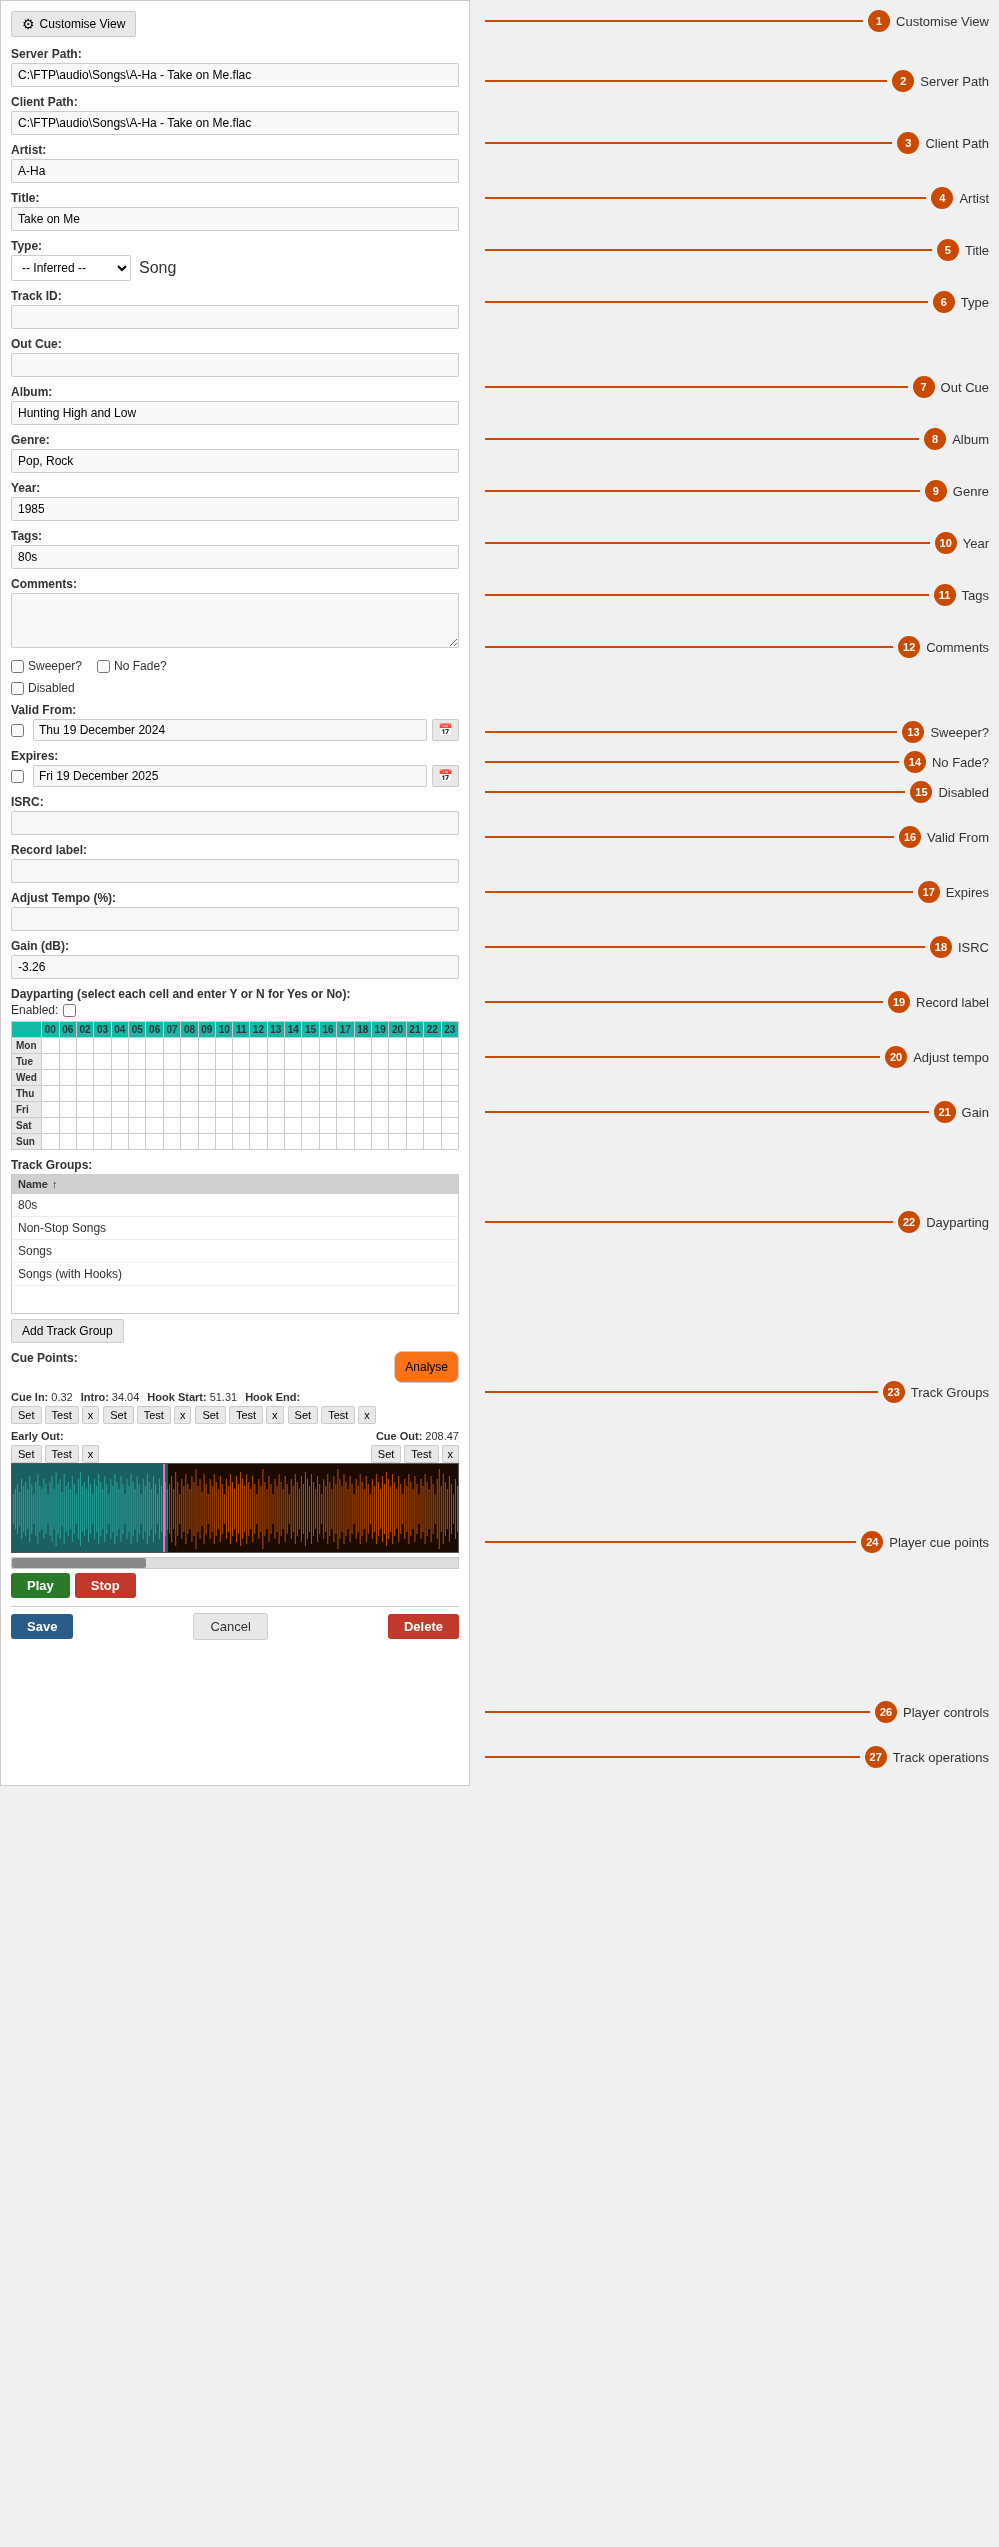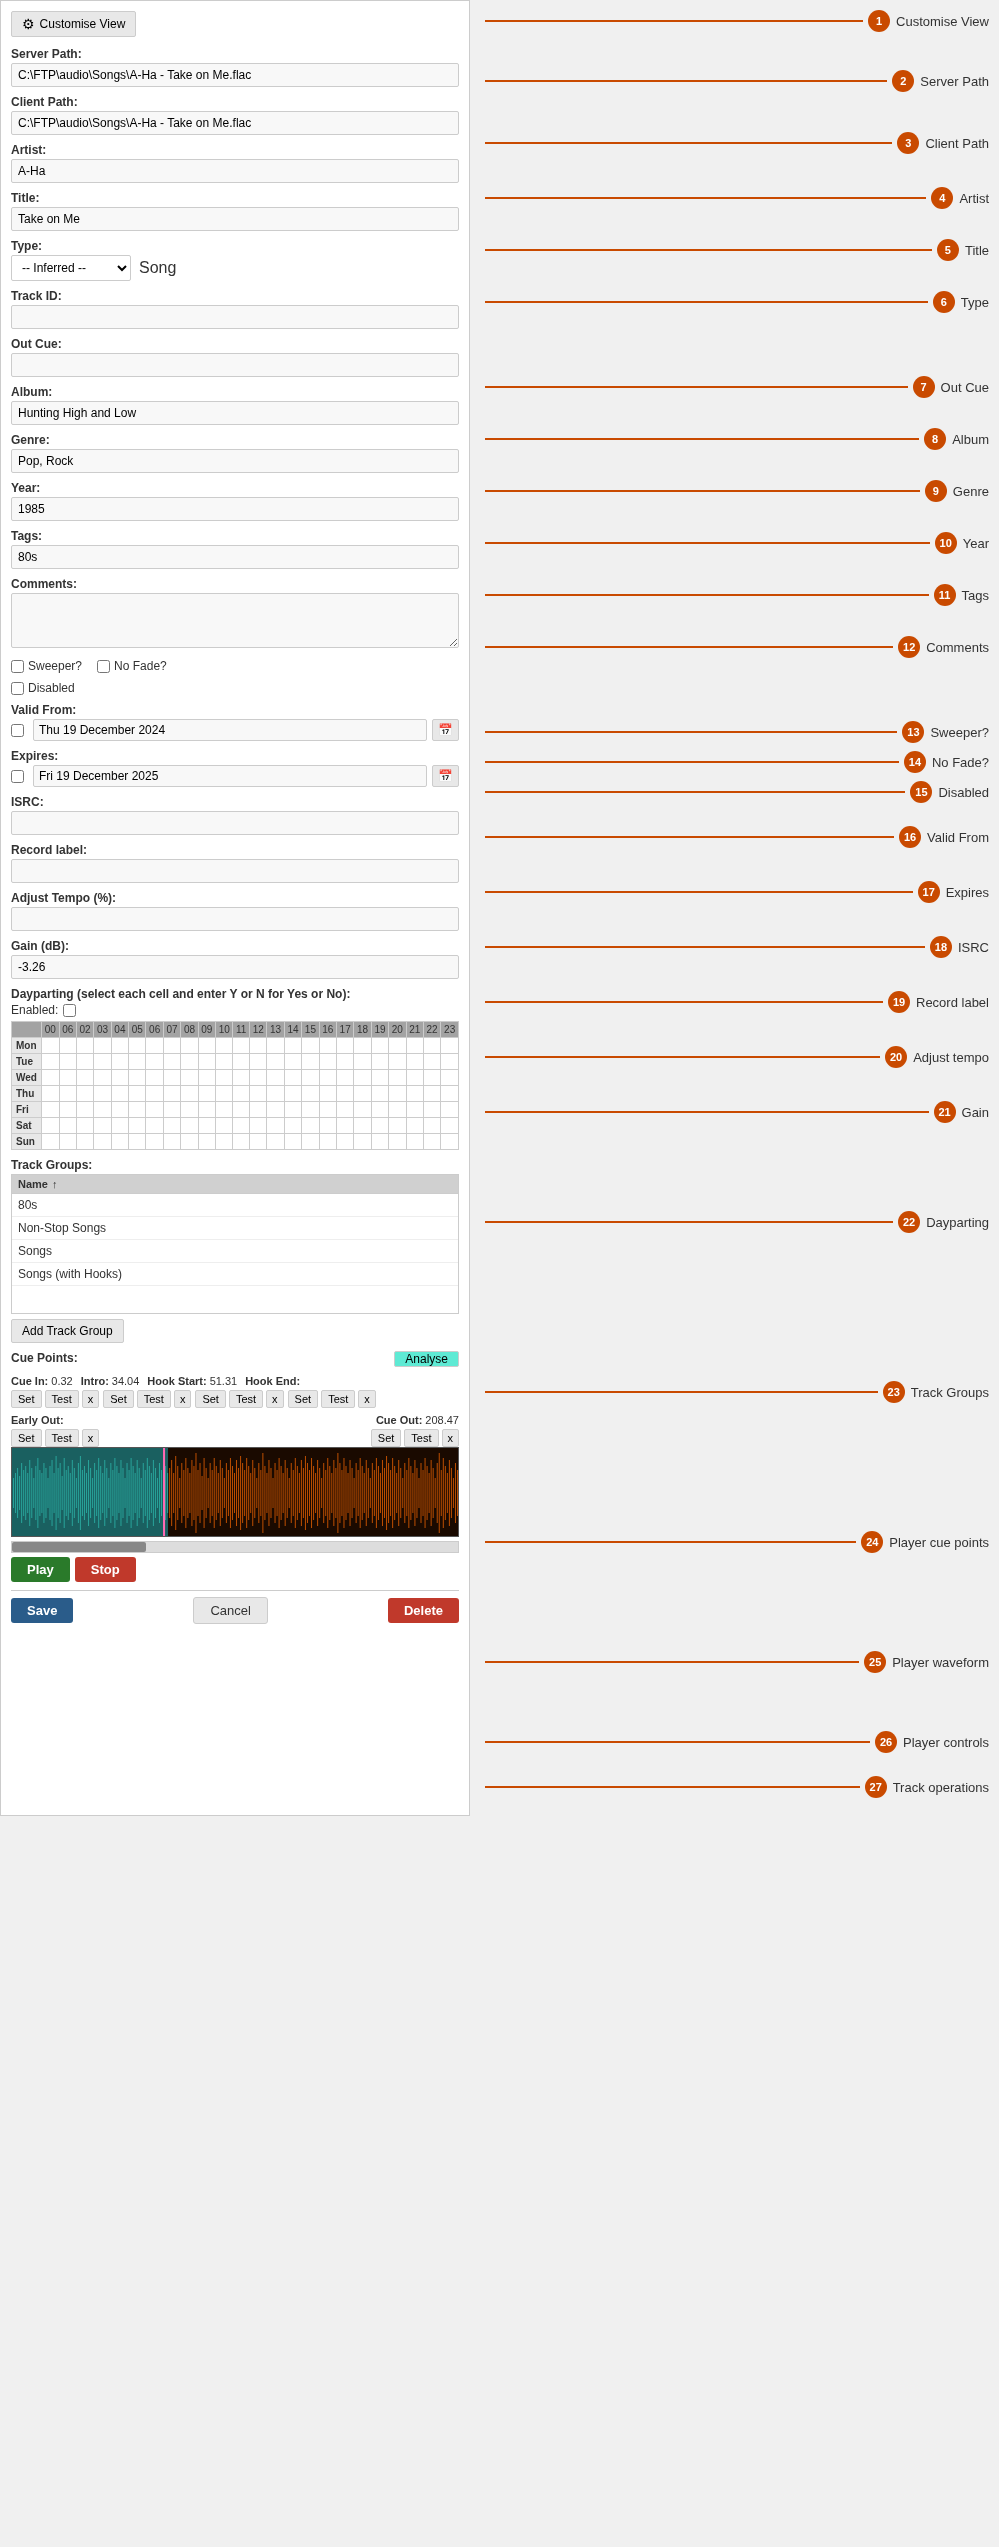--- a/index.html
+++ b/index.html
@@ -28,34 +28,34 @@
     .date-row { display: flex; align-items: center; gap: 5px; margin-bottom: 8px; }
     .date-check { margin-right: 4px; }
     .date-input { border: 1px solid #ccc; padding: 3px 5px; font-size: 12px; background: #f8f8f8; flex: 1; border-radius: 2px; }
     .date-icon { border: 1px solid #ccc; background: #e8e8e8; padding: 3px 5px; cursor: pointer; font-size: 12px; border-radius: 2px; }
 
     
     .daypart-section { margin-bottom: 8px; }
     .daypart-enabled { font-size: 12px; display: flex; align-items: center; gap: 5px; margin-bottom: 4px; }
     .daypart-table { border-collapse: collapse; font-size: 10px; width: 100%; }
     .daypart-table th, .daypart-table td { border: 1px solid #ccc; padding: 1px 2px; text-align: center; min-width: 14px; height: 16px; }
-    .daypart-table th { background: #a3a3a3; font-weight: normal; }
+    .daypart-table th { background: #14b8a6; font-weight: bold; }
     .daypart-table td { background: #fff; }
     .daypart-table .row-label { background: #e8e8e8; font-weight: bold; text-align: left; padding-left: 4px; }
 
     
     .track-groups-section { margin-bottom: 8px; }
     .track-groups-list { border: 1px solid #ccc; height: 140px; overflow-y: auto; font-size: 12px; background: #fff; }
     .track-group-header { background: #d0d0d0; padding: 3px 6px; font-weight: bold; font-size: 11px; display: flex; align-items: center; gap: 4px; border-bottom: 1px solid #ccc; }
     .track-group-item { padding: 4px 6px; border-bottom: 1px solid #eee; cursor: pointer; }
     .add-track-btn { margin-top: 5px; border: 1px solid #ccc; background: #e8e8e8; padding: 4px 10px; font-size: 12px; cursor: pointer; border-radius: 2px; }
 
     
     .cue-points-section { }
-    .analyse-btn { float: right; background: #5eead4; border: 1px solid #ccc; padding: 0 10px; font-size: 12px; cursor: pointer; border-radius: 2px; }
+    .analyse-btn { float: right; background: #f97316; border: 1px solid #ccc; padding: 8px 10px; font-size: 12px; cursor: pointer; border-radius: 8px; }
     .cue-item { display: flex; align-items: center; gap: 3px; }
     .cue-item-label { font-size: 11px; font-weight: bold; }
     .cue-item-value { font-size: 11px; }
     .cue-btn { border: 1px solid #ccc; background: #e8e8e8; padding: 2px 6px; font-size: 11px; cursor: pointer; border-radius: 2px; }
     .cue-btn-x { border: 1px solid #ccc; background: #e8e8e8; padding: 2px 5px; font-size: 11px; cursor: pointer; border-radius: 2px; }
 
     
     .waveform-container { width: 100%; height: 90px; background: #1a1a1a; position: relative; overflow: hidden; margin-bottom: 4px; border: 1px solid #555; }
     .waveform-scrollbar { width: 100%; height: 12px; background: #ddd; border: 1px solid #ccc; position: relative; margin-bottom: 4px; }
     .waveform-scrollbar-thumb { position: absolute; left: 0; top: 0; width: 30%; height: 100%; background: #888; border-radius: 2px; }
@@ -926,25 +926,20 @@
       <div class="ann-circle" style="background:#c94a00; color:#fff; border-radius:50%; width:22px; height:22px; display:flex; align-items:center; justify-content:center; font-size:11px; font-weight:bold; flex-shrink:0;">23</div>
       <span style="margin-left:6px; font-size:13px; white-space:nowrap;">Track Groups</span>
     </div>
     <div style="height:120px;"></div>
     <div style="display:flex; align-items:center; margin-bottom:8px;">
       <div class="ann-spacer"></div>
       <div class="ann-circle" style="background:#c94a00; color:#fff; border-radius:50%; width:22px; height:22px; display:flex; align-items:center; justify-content:center; font-size:11px; font-weight:bold; flex-shrink:0;">24</div>
       <span style="margin-left:6px; font-size:13px; white-space:nowrap;">Player cue points</span>
     </div>
     <div style="height:90px;"></div>
-    <div style="display:flex; align-items:center; margin-bottom:8px;">
-      <div class="ann-spacer"></div>
-      <div class="ann-circle" style="background:#c94a00; color:#fff; border-radius:50%; width:22px; height:22px; display:flex; align-items:center; justify-content:center; font-size:11px; font-weight:bold; flex-shrink:0;">25</div>
-      <span style="margin-left:6px; font-size:13px; white-space:nowrap;">Player waveform</span>
-    </div>
     <div style="height:50px;"></div>
     <div style="display:flex; align-items:center; margin-bottom:8px;">
       <div class="ann-spacer"></div>
       <div class="ann-circle" style="background:#c94a00; color:#fff; border-radius:50%; width:22px; height:22px; display:flex; align-items:center; justify-content:center; font-size:11px; font-weight:bold; flex-shrink:0;">26</div>
       <span style="margin-left:6px; font-size:13px; white-space:nowrap;">Player controls</span>
     </div>
     <div style="height:15px;"></div>
     <div style="display:flex; align-items:center; margin-bottom:8px;">
       <div class="ann-spacer"></div>
       <div class="ann-circle" style="background:#c94a00; color:#fff; border-radius:50%; width:22px; height:22px; display:flex; align-items:center; justify-content:center; font-size:11px; font-weight:bold; flex-shrink:0;">27</div>

